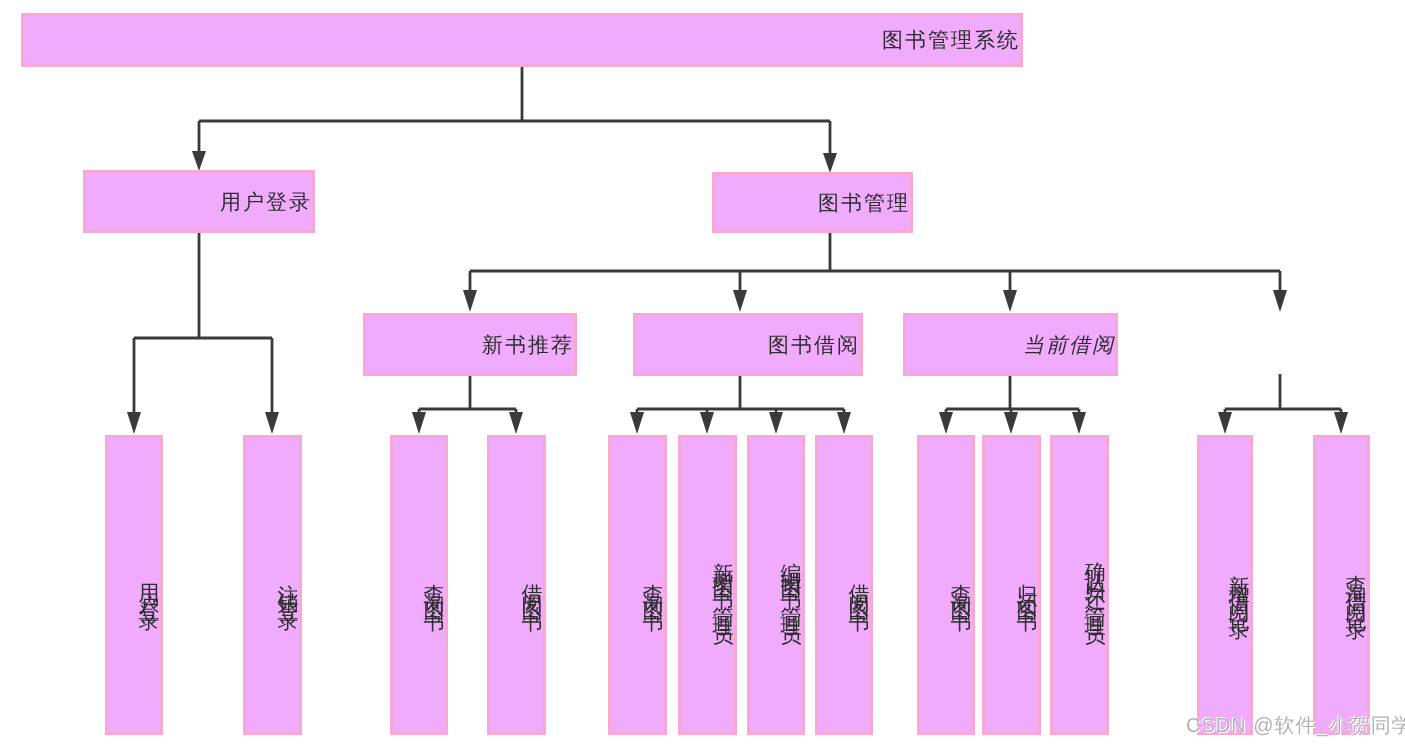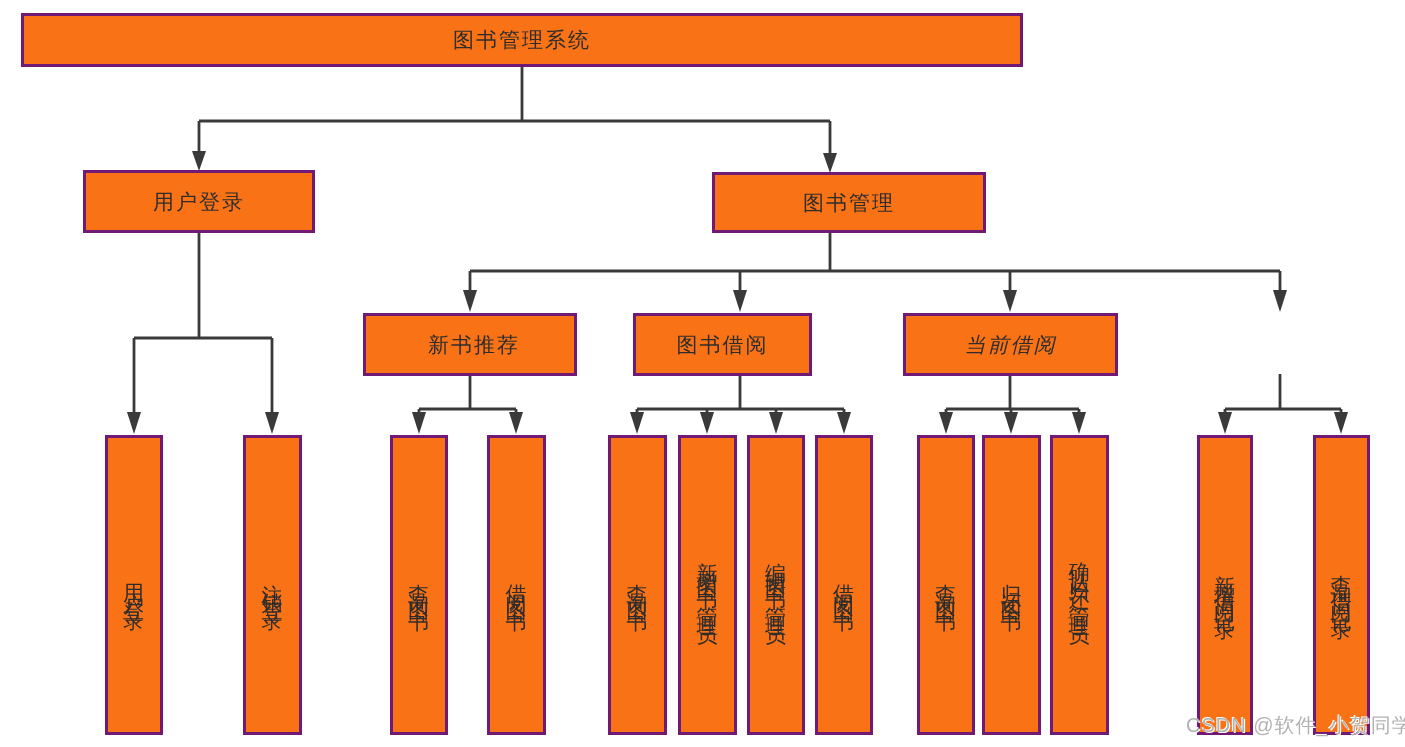--- a/index.html
+++ b/index.html
@@ -17,25 +17,25 @@
   }
   .wires {
     position: absolute;
     left: 0;
     top: 0;
     z-index: 1;
   }
   .node {
     position: absolute;
     box-sizing: border-box;
-    border: 3px solid #701a75;
-    background: #f97316;
+    border: 3px solid #f9a8d4;
+    background: #f0abfc;
     display: flex;
     align-items: center;
-    justify-content: center;
+    justify-content: flex-end;
     z-index: 2;
   }
   .node .lbl {
     color: #2d2d2d;
     font-size: 21px;
     letter-spacing: 2px;
     white-space: nowrap;
   }
   .vnode .lbl {
     writing-mode: vertical-rl;
@@ -127,28 +127,28 @@
     </g>
   </svg>
 
   <div class="node" style="left:21px; top:13px; width:1002px; height:54px;">
     <span class="lbl">图书管理系统</span>
   </div>
 
   <div class="node" style="left:83px; top:170px; width:232px; height:63px;">
     <span class="lbl">用户登录</span>
   </div>
-  <div class="node" style="left:712px; top:172px; width:274px; height:61px;">
+  <div class="node" style="left:712px; top:172px; width:201px; height:61px;">
     <span class="lbl">图书管理</span>
   </div>
 
   <div class="node" style="left:363px; top:313px; width:214px; height:63px;padding-left:8px;">
     <span class="lbl">新书推荐</span>
   </div>
-  <div class="node" style="left:633px; top:313px; width:179px; height:63px;">
+  <div class="node" style="left:633px; top:313px; width:230px; height:63px;">
     <span class="lbl">图书借阅</span>
   </div>
   <div class="node" style="left:903px; top:313px; width:215px; height:63px;font-style:italic;">
     <span class="lbl">当前借阅</span>
   </div>
 
   <div class="node vnode" style="left:105px; top:435px; width:58px; height:300px;">
     <span class="lbl">用户登录</span>
   </div>
   <div class="node vnode" style="left:243px; top:435px; width:59px; height:300px;">

